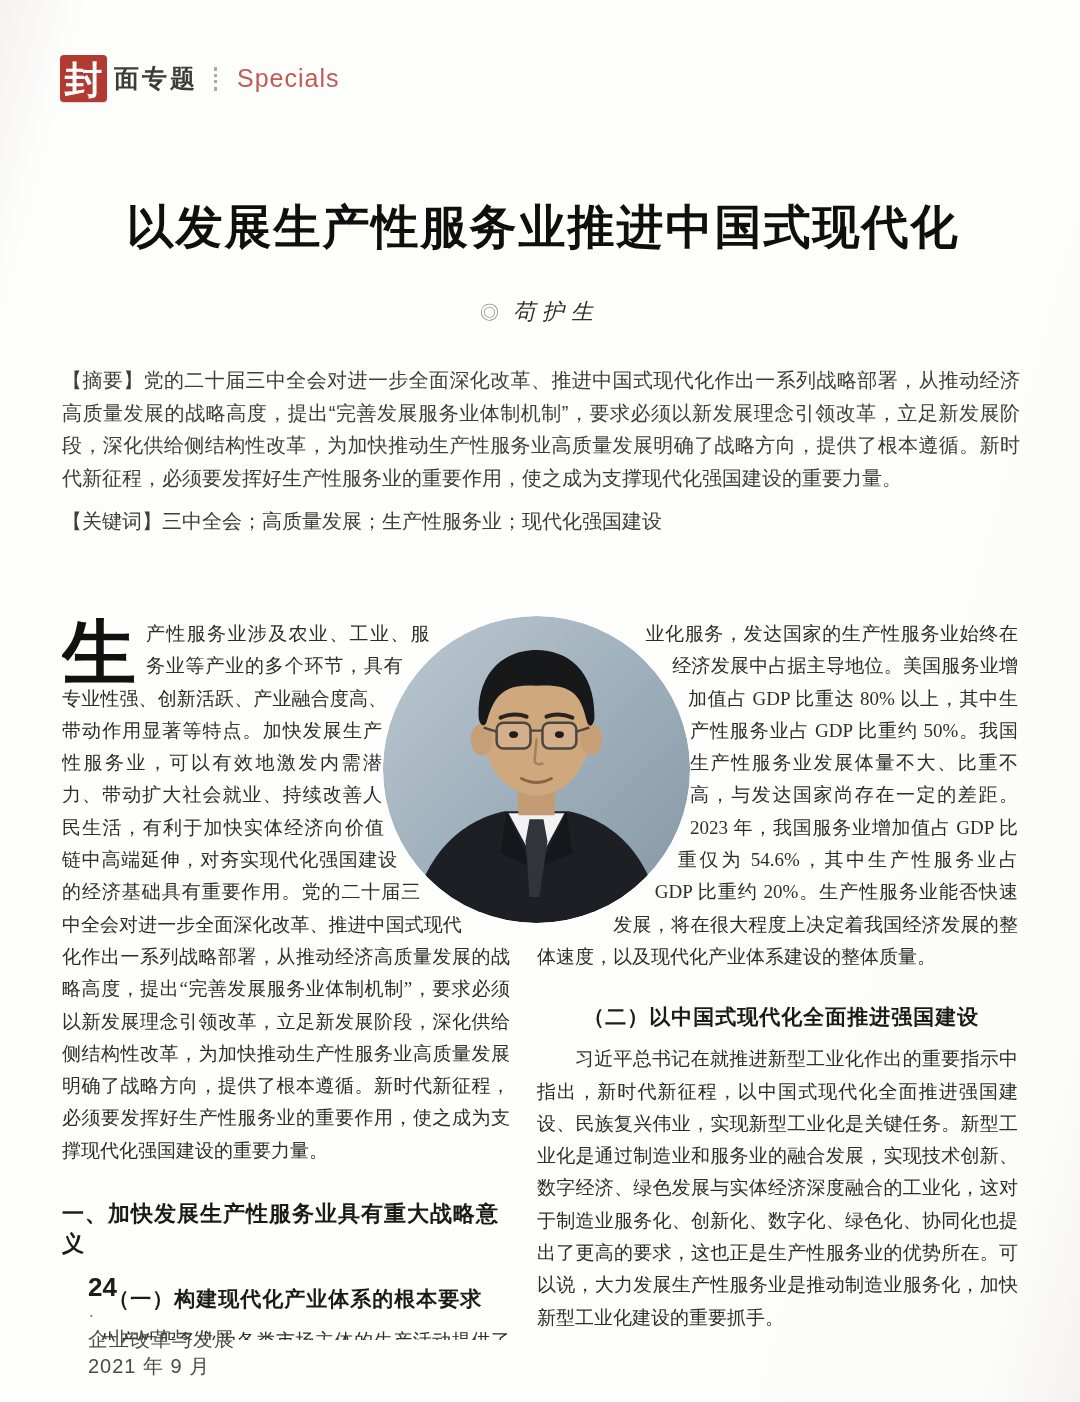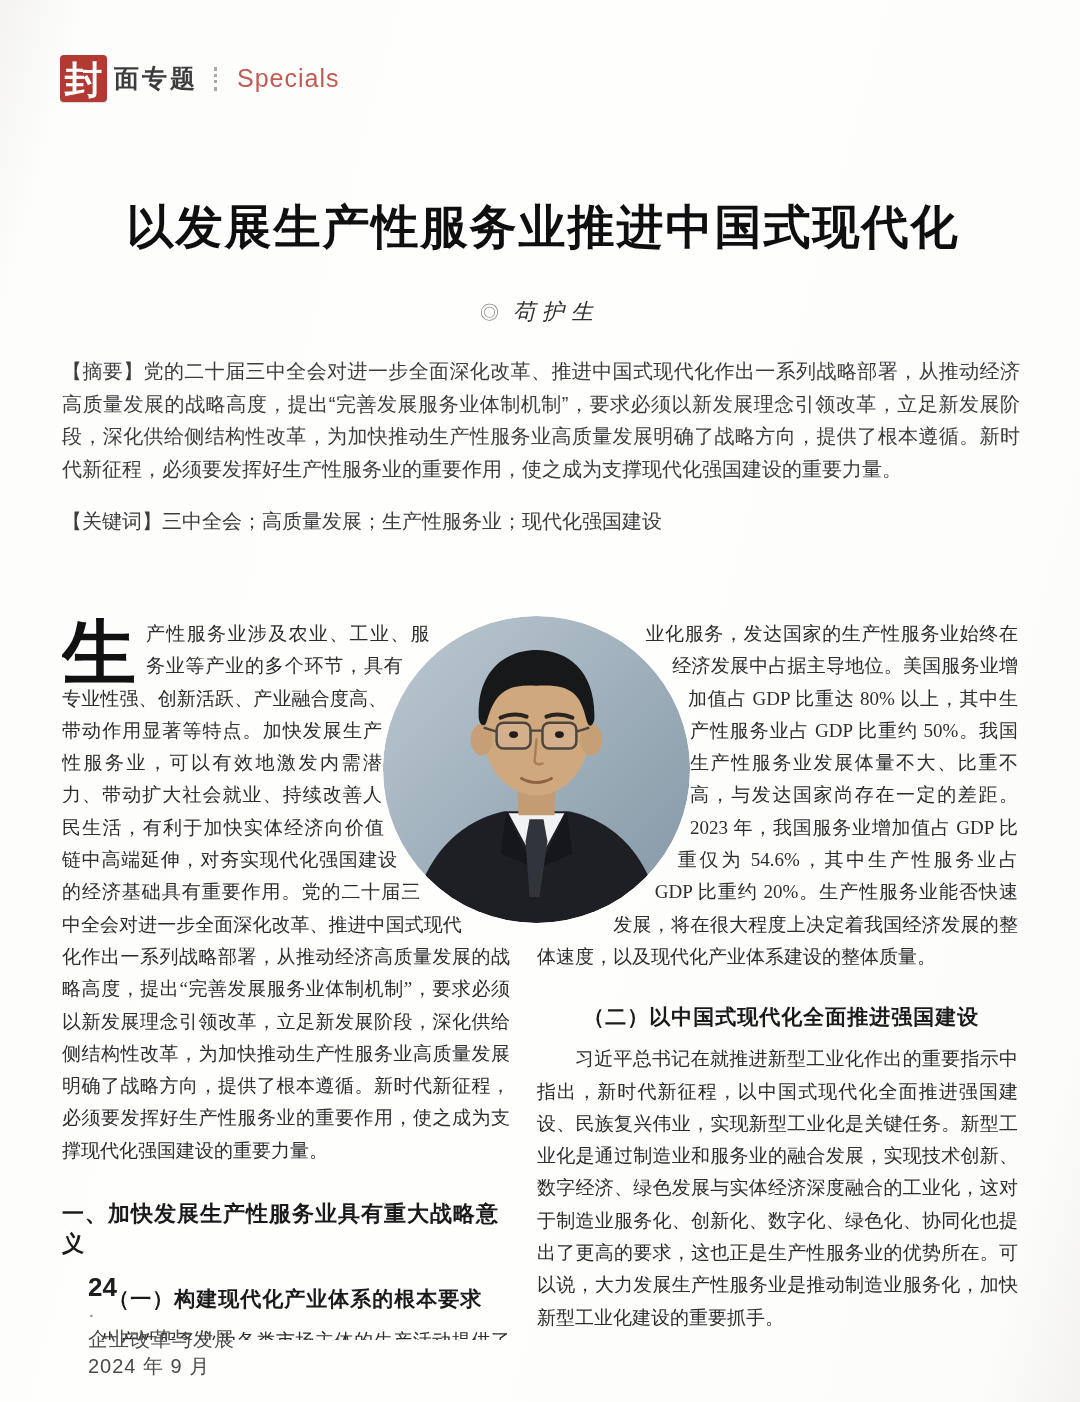--- a/index.html
+++ b/index.html
@@ -45,21 +45,21 @@
   }
   .author-line {
     position:absolute; top:297px; left:0; width:100%;
     text-align:center; font-size:22px; color:#333;
   }
   .author-marker { color:#8f8f8f; font-size:19px; margin-right:14px; }
   .author-name { letter-spacing:7px; font-style:italic; color:#2e2e2e;margin-top:36px; }
 
   
   .abstract-block {
-    position:absolute; top:355px; left:62px; width:958px;
+    position:absolute; top:364px; left:62px; width:958px;
     font-family:"Liberation Sans", sans-serif;
     font-size:20px; line-height:32.5px; color:#3d3d3d;
     text-align:justify;
   }
   .keywords-block {
     position:absolute; top:508px; left:62px; width:958px;
     font-family:"Liberation Sans", sans-serif;
     font-size:20px; color:#3d3d3d;
   }
 
@@ -214,16 +214,16 @@
         <path d="M154,124 L152,146 Q154,150 160,148" stroke="#a87f5a" stroke-width="2.5" fill="none" stroke-linecap="round"></path>
         <path d="M139,163 Q154,171 169,163" stroke="#8d6346" stroke-width="3" fill="none" stroke-linecap="round"></path>
       </g>
     </svg>
   </div>
 
   <div class="footer">
     <span class="page-number">24</span>
     <span class="footer-sep">·</span>
     <span class="journal-name">企业改革与发展</span>
-    <span class="issue-date">2024 年 9 月</span>
+    <span class="issue-date">2021 年 9 月</span>
   </div>
 
 </div>
 
 </body></html>

